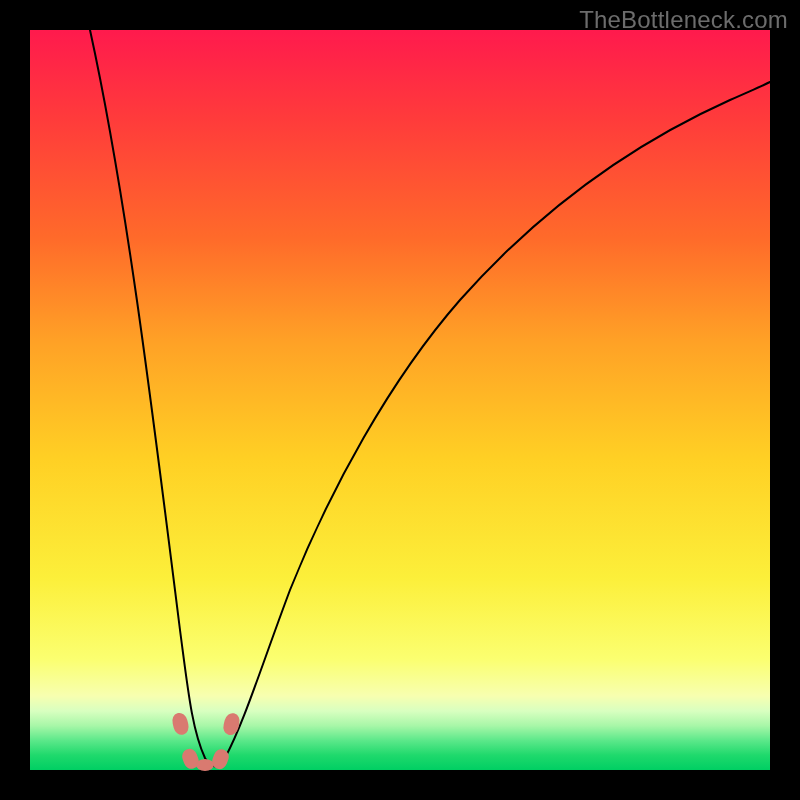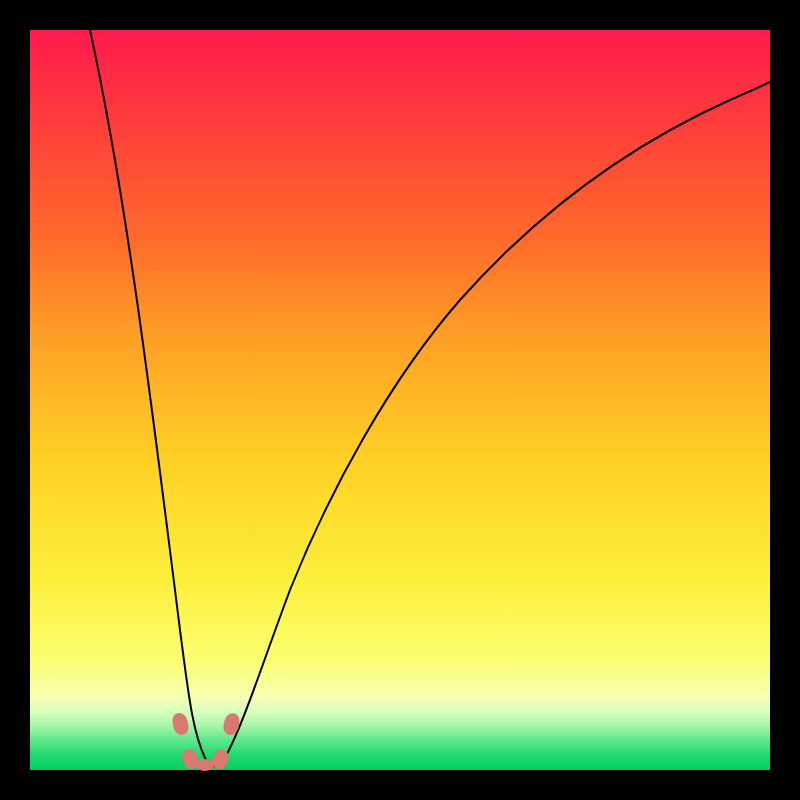--- a/index.html
+++ b/index.html
@@ -72,13 +72,14 @@
            C 300 460, 360 350, 430 270
            C 510 180, 600 115, 700 70
            C 720 61, 730 57, 740 52"></path>
       <rect class="marker" x="143" y="683" width="15" height="22" rx="7" ry="9" transform="rotate(-14 150 694)"></rect>
       <rect class="marker" x="194" y="683" width="15" height="22" rx="7" ry="9" transform="rotate(14 201 694)"></rect>
       <rect class="marker" x="153" y="719" width="15" height="20" rx="7" ry="8" transform="rotate(-20 160 729)"></rect>
       <rect class="marker" x="183" y="719" width="15" height="20" rx="7" ry="8" transform="rotate(20 190 729)"></rect>
       <ellipse class="marker" cx="175" cy="735" rx="9" ry="6"></ellipse>
     </svg>
   </div>
+  <div class="watermark">TheBottleneck.com</div>
 </div>
 
 </body></html>

